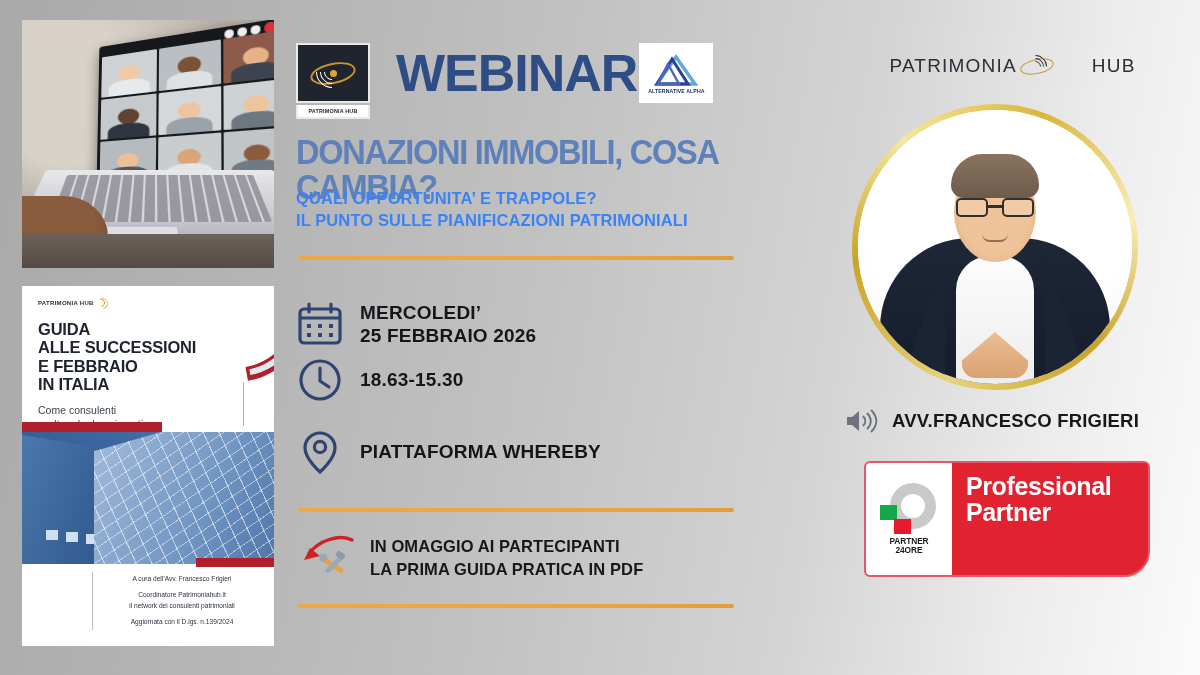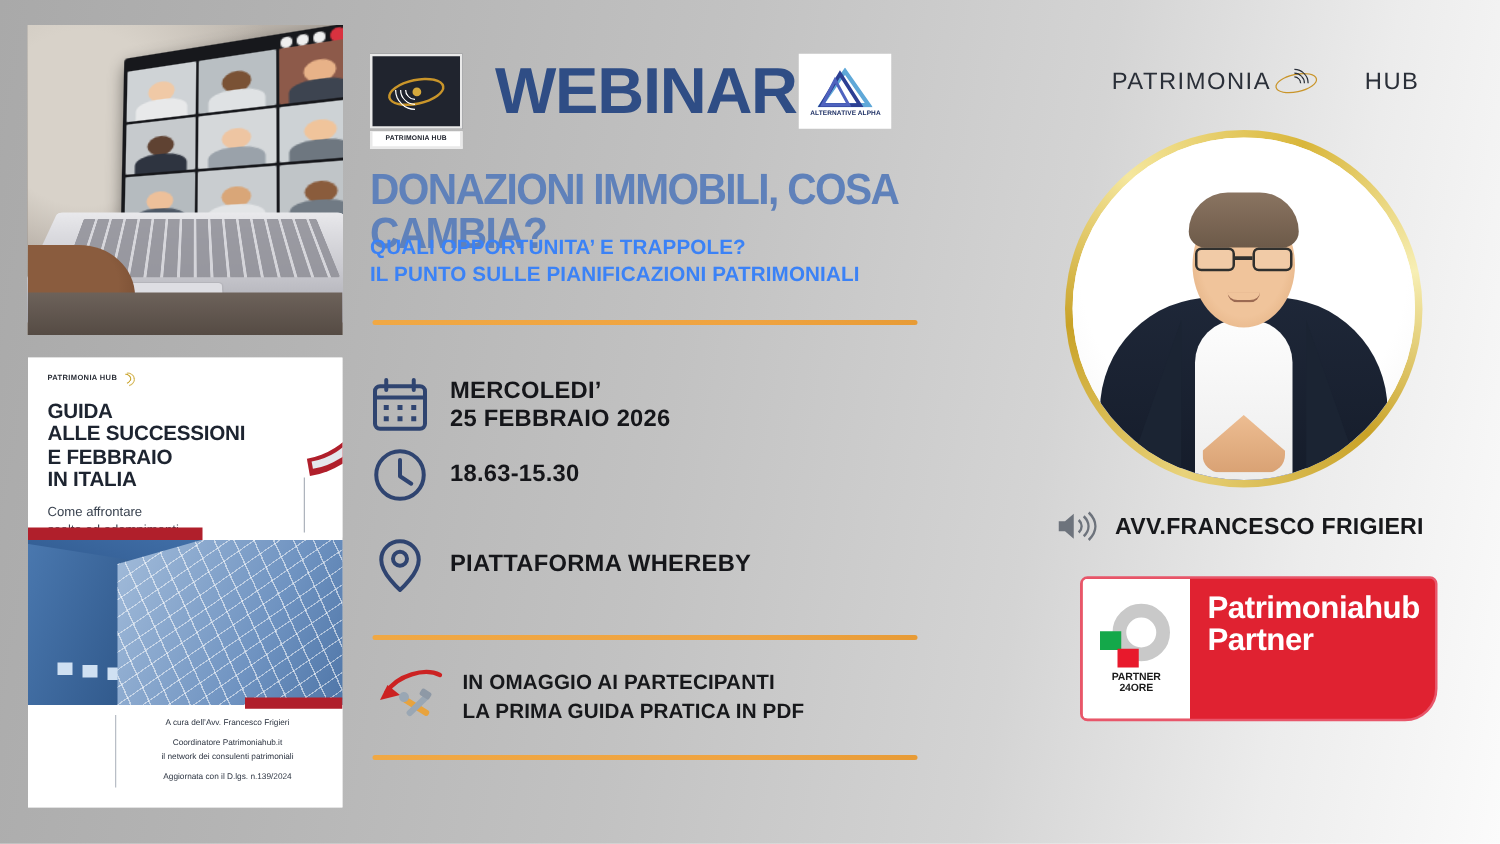--- a/index.html
+++ b/index.html
@@ -306,21 +306,21 @@
         <span>PATRIMONIA HUB</span>
         <span class="wv"></span>
       </div>
       <div class="bk-title">
         <div>GUIDA</div>
         <div>ALLE SUCCESSIONI</div>
         <div>E FEBBRAIO</div>
         <div>IN ITALIA</div>
       </div>
       <div class="bk-sub">
-        <div>Come affrontare</div>
+        <div>Come consulenti</div>
         <div>scelte ed adempimenti</div>
         <div>senza ansie ed errori</div>
       </div>
       <div class="bk-rule"></div>
     </div>
     <div class="bk-redbar"></div>
     <div class="bk-photo">
       <div class="bk-sky"></div>
       <div class="bk-tower"></div>
       <div class="bk-win" style="left:24px; top:98px;"></div>
@@ -498,19 +498,19 @@
           <span class="pn-ringdot"></span>
           <span class="pn-green"></span>
           <span class="pn-red"></span>
         </div>
         <div class="pn-cap">
           <div>PARTNER</div>
           <div>24ORE</div>
         </div>
       </div>
       <div class="pn-right">
-        <div class="pn-l1">Patrimoniahub</div>
+        <div class="pn-l1">Professional</div>
         <div class="pn-l2">Partner</div>
       </div>
     </div>
   </div>
 
 </div>
 
 </body></html>

